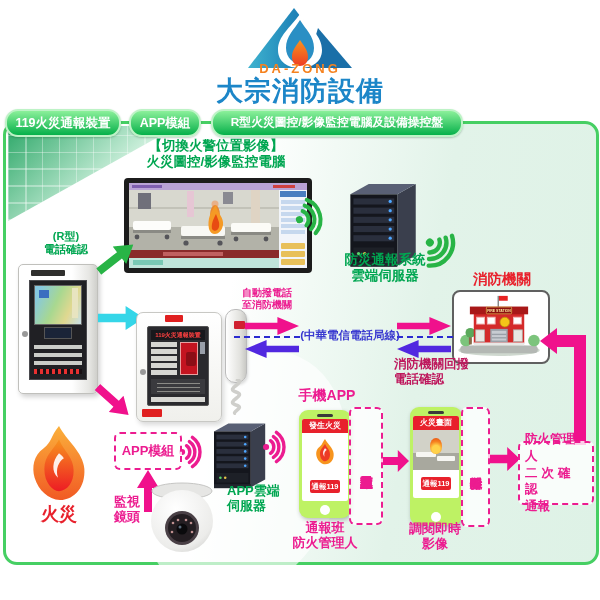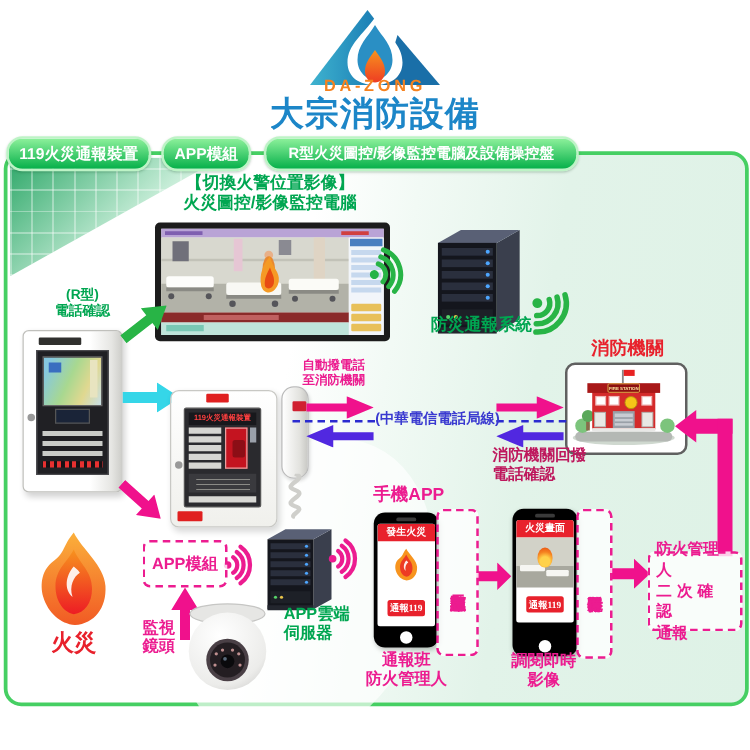--- a/index.html
+++ b/index.html
@@ -80,21 +80,21 @@
   #dev-knob{position:absolute;left:3px;top:56px;width:6px;height:6px;border-radius:50%;background:#999;}
 
   
   #handset{left:222px;top:309px;width:32px;height:108px;z-index:2;}
   #hs-body{position:absolute;left:3px;top:0;width:20px;height:72px;border-radius:10px;
            background:linear-gradient(90deg,#ffffff,#e2e2de 70%,#c9c9c5);border:1px solid #bbb;
            box-shadow:1px 2px 3px rgba(0,0,0,.15);}
   #hs-label{position:absolute;left:8px;top:11px;width:11px;height:8px;background:#d02030;border-radius:1px;}
 
   
-  .phone{position:absolute;background:#000000;border-radius:9px;z-index:3;box-shadow:1px 2px 4px rgba(0,0,0,.25);font-family:Liberation Serif, serif;}
+  .phone{position:absolute;background:#bef264;border-radius:9px;z-index:3;box-shadow:1px 2px 4px rgba(0,0,0,.25);}
   .phone .speaker{position:absolute;left:18px;top:4px;width:16px;height:3px;background:#3a3a3a;border-radius:2px;}
   .phone .screen{position:absolute;left:3px;top:9px;width:46px;height:82px;background:#fff;border-radius:2px;overflow:hidden;}
   .phone .banner{height:14px;background:#e8212c;color:#fff;font-size:8px;font-weight:bold;text-align:center;line-height:14px;}
   .phone .btn{position:absolute;left:8px;top:61px;width:30px;height:13px;background:#e8212c;border-radius:2px;
               color:#fff;font-size:7.5px;font-weight:bold;text-align:center;line-height:13px;}
   .phone .home{position:absolute;left:21px;bottom:3px;width:10px;height:10px;border-radius:50%;background:#fff;}
   #p2-photo{position:absolute;left:0;top:14px;width:46px;height:40px;
             background:linear-gradient(#d2d2c8 0 58%,#a8a89e 58% 100%);}
   #p2-photo .bed{position:absolute;width:20px;height:5px;background:#f6f6f2;border-radius:1px;}
   #p2-flame{position:absolute;left:17px;top:8px;width:12px;height:16px;border-radius:50% 50% 45% 45%;
@@ -276,20 +276,21 @@
       <rect x="13" y="54" width="40" height="6" fill="#2a2f3d"></rect>
         <circle cx="49" cy="57" r="1.6" fill="#4da6ff"></circle>
       <rect x="13" y="66" width="40" height="12" fill="#1d2027"></rect>
       <circle cx="18" cy="72" r="1.6" fill="#57d46a"></circle>
         <circle cx="24" cy="72" r="1.6" fill="#e8c34a"></circle>
       <rect x="10" y="80" width="46" height="5" fill="#23262e"></rect>
     </svg>
   </div>
   <div class="t green" id="cloud-label">
     <div>防災通報系統</div>
+    <div>雲端伺服器</div>
   </div>
   <div class="icon" style="left:420px;top:228px;transform:rotate(38deg);color:#28b446;">
     <svg width="44" height="48" viewBox="0 0 40 40">
         <circle cx="6" cy="20" r="3.6" fill="currentColor"></circle>
       <path d="M11.2 12.6 A9 9 0 0 1 11.2 27.4 M14.6 7.7 A15 15 0 0 1 14.6 32.3 M18.1 2.8 A21 21 0 0 1 18.1 37.2" stroke="currentColor" stroke-width="4" fill="none" stroke-linecap="round"></path>
       </svg>
   </div>
 
   <div class="t red" id="firedept-label">消防機關</div>
   <div class="abs" id="station">

